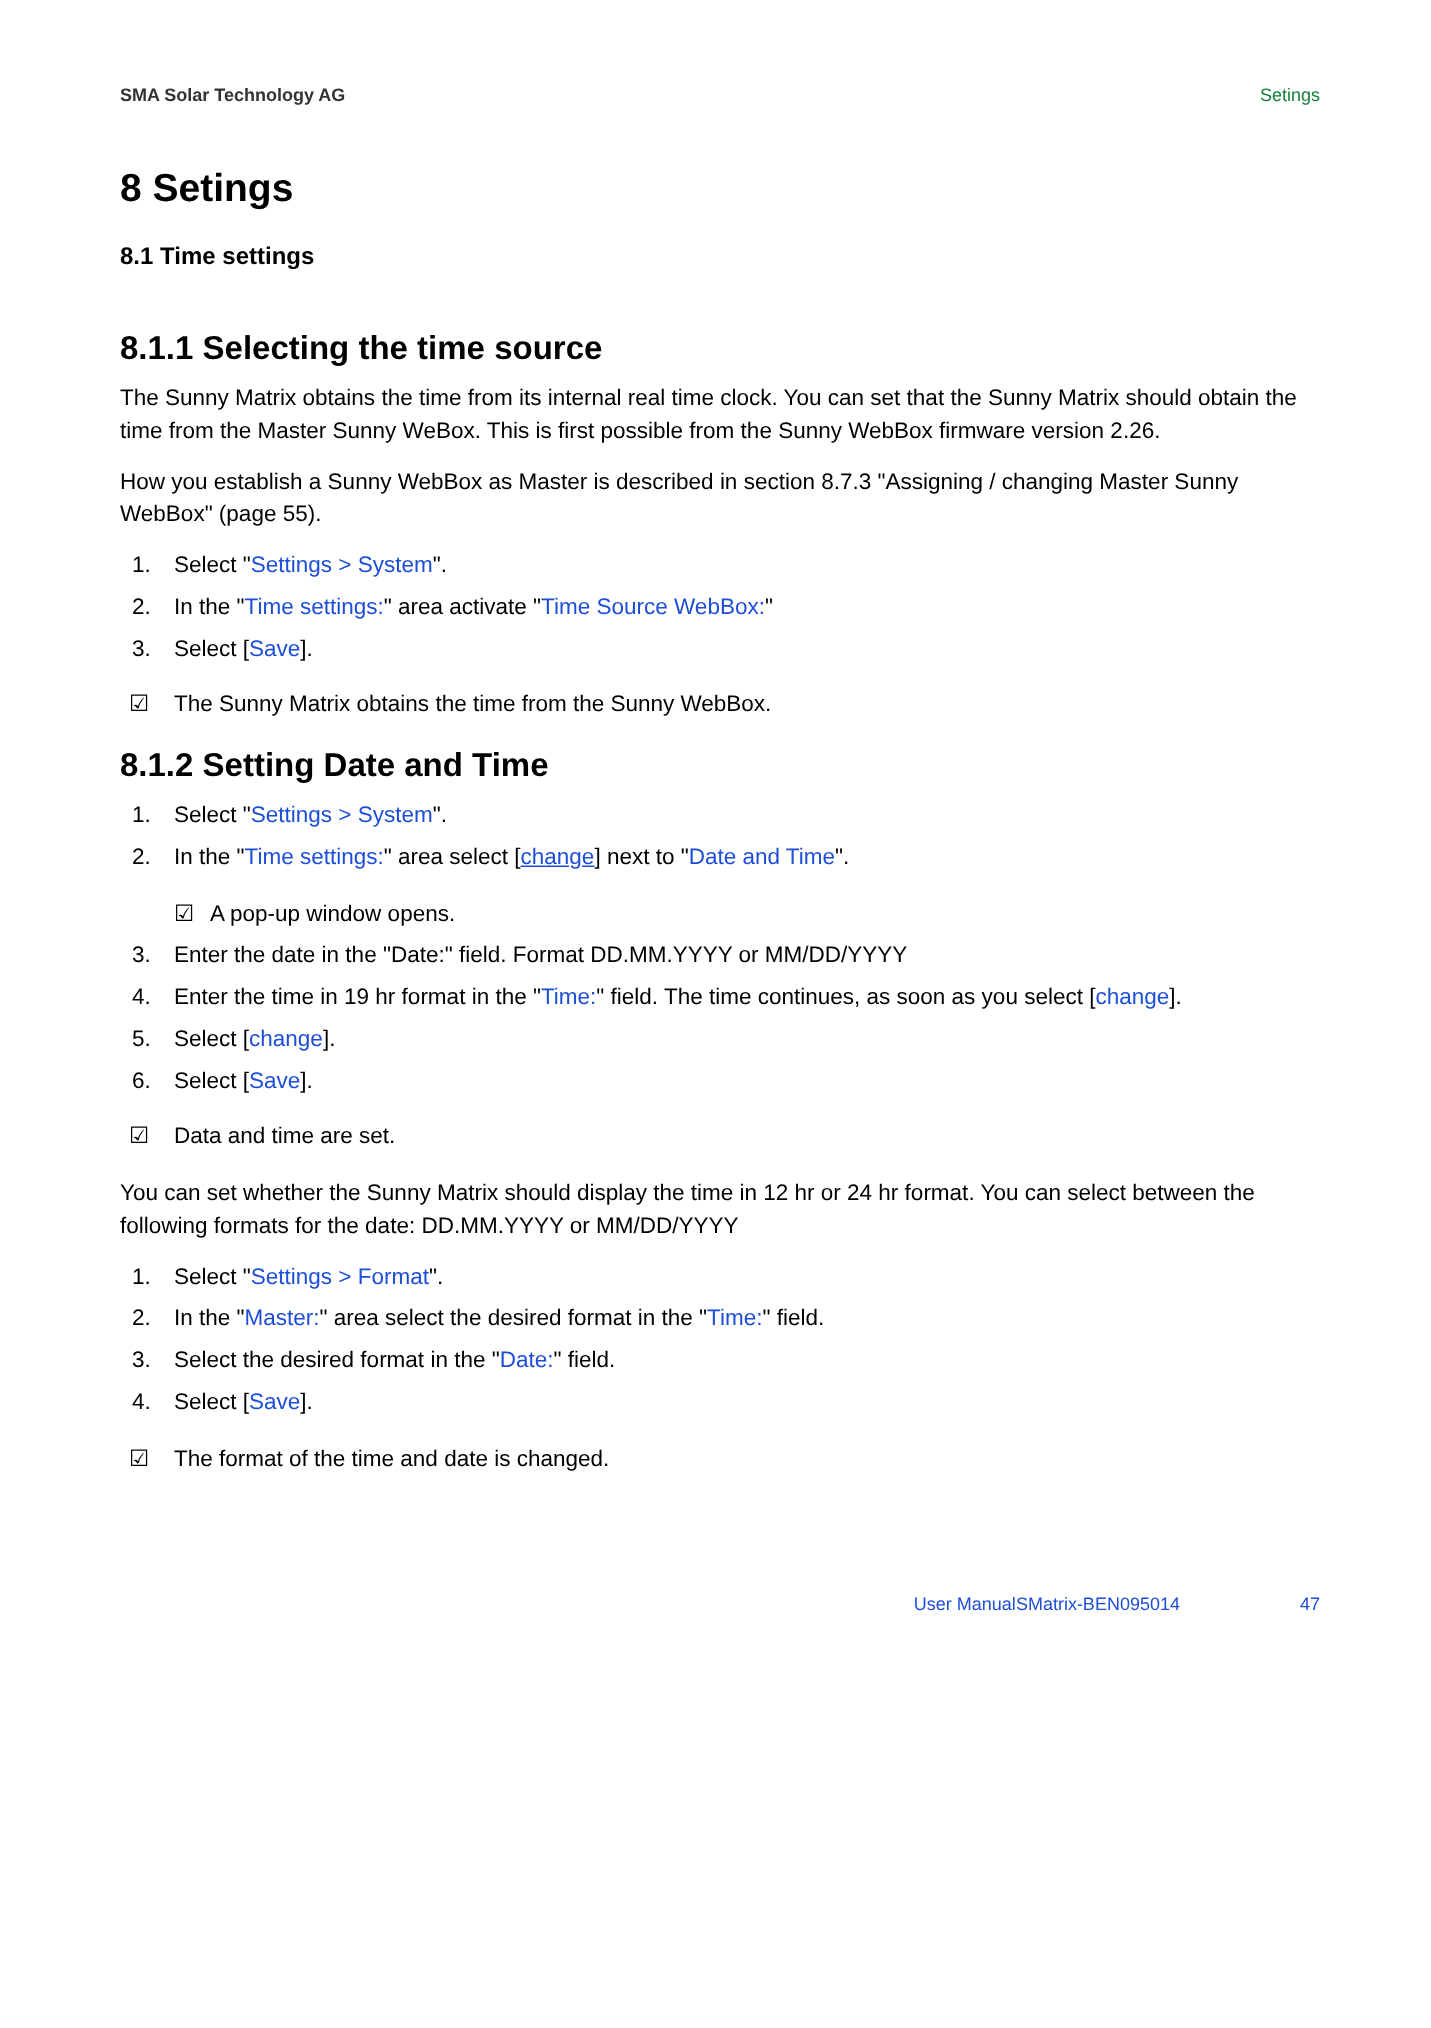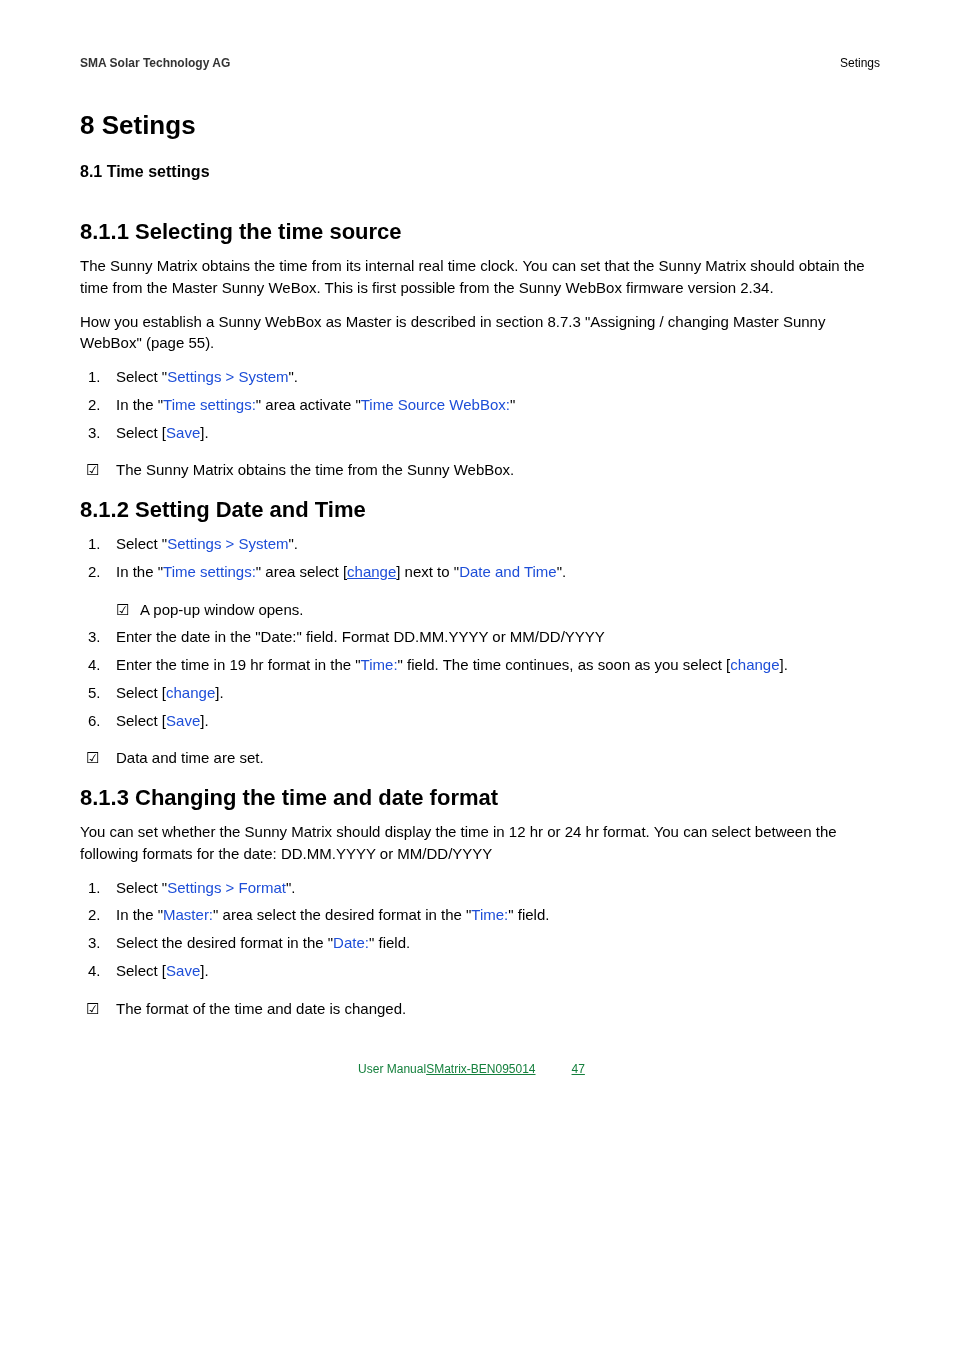--- a/index.html
+++ b/index.html
@@ -19,21 +19,21 @@
   }
   .header {
     display: flex;
     justify-content: space-between;
     font-size: 12px;
     color: #333;
     padding-bottom: 6px;
     margin-bottom: 34px;
   }
   .header-left { font-weight: bold; }
-  .header-right { font-weight: normal; color: #000000; text-align: right; }
+  .header-right { font-weight: normal; color: #15803d; text-align: right; }
   h1 {
     font-size: 26px;
     font-weight: bold;
     margin: 0 0 22px 0;
   }
   h2 {
     font-size: 16px;
     font-weight: bold;
     margin: 0 0 20px 0;
   }
@@ -90,28 +90,27 @@
     top: 0;
   }
   .ui { color: #1d4ed8; }
   .ulink { text-decoration: underline; }
   .footer {
     position: absolute;
     bottom: 40px;
     left: 63px;
     right: 74px;
     display: flex;
-    justify-content: center;
+    justify-content: flex-end;
     font-size: 12px;
-    color: #15803d;
+    color: #1d4ed8;
   }
   .footer .right-group {
     display: flex;
-    gap: 36px;
-    text-decoration: underline;
+    gap: 80px;
   }
   .sect-gap { height: 18px; }
 </style>
 </head>
 <body>
 
 <div class="page">
 
   <div class="header">
     <span class="header-left">SMA Solar Technology AG</span>
@@ -119,21 +118,21 @@
   </div>
 
   <h1>8  Setings</h1>
 
   <h2>8.1 Time settings</h2>
 
   <div class="sect-gap"></div>
 
   <h3>8.1.1  Selecting the time source</h3>
 
-  <p class="para">The Sunny Matrix obtains the time from its internal real time clock. You can set that the Sunny Matrix should obtain the time from the Master Sunny WeBox. This is first possible from the Sunny WebBox firmware version 2.34.</p>
+  <p class="para">The Sunny Matrix obtains the time from its internal real time clock. You can set that the Sunny Matrix should obtain the time from the Master Sunny WeBox. This is first possible from the Sunny WebBox firmware version 2.26.</p>
   <p class="para">How you establish a Sunny WebBox as Master is described in section 8.7.3 "Assigning / changing Master Sunny WebBox" (page 55).</p>
 
   <ol class="steps">
     <li>
       <span class="num">1.</span>
       <span> Select "</span><span class="ui">Settings &gt; System</span><span>".</span>
     </li>
     <li>
       <span class="num">2.</span>
       <span>In the "</span><span class="ui">Time settings:</span><span>" area activate "</span><span class="ui">Time Source WebBox:</span><span>"</span>
@@ -180,21 +179,20 @@
     <li>
       <span class="num">6.</span>
       <span>Select [</span><span class="ui">Save</span><span>].</span>
     </li>
   </ol>
   <div class="check-line">
     <span class="check">☑</span>
     <span>Data and time are set.</span>
   </div>
 
-  <h3>8.1.3  Changing the time and date format</h3>
 
   <p class="para">You can set whether the Sunny Matrix should display the time in 12 hr or 24 hr format. You can select between the following formats for the date: DD.MM.YYYY or MM/DD/YYYY</p>
 
   <ol class="steps">
     <li>
       <span class="num">1.</span>
       <span>Select "</span><span class="ui">Settings &gt; Format</span><span>".</span>
     </li>
     <li>
       <span class="num">2.</span>

